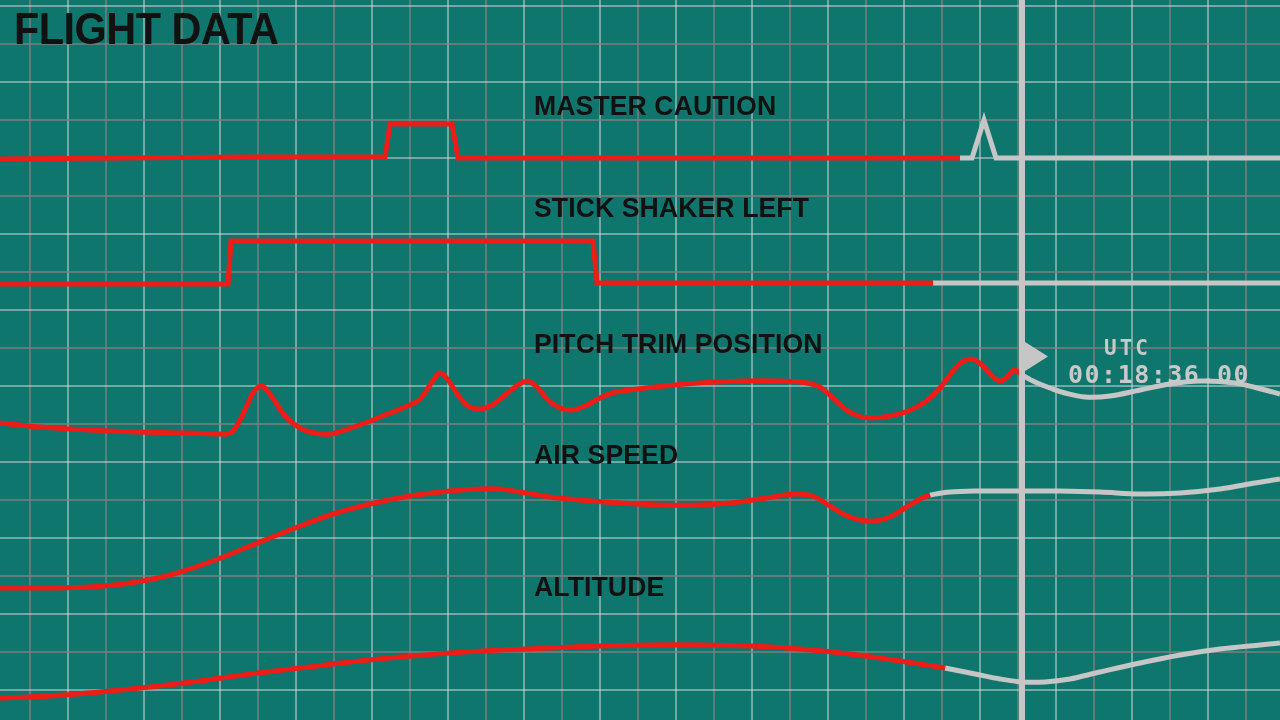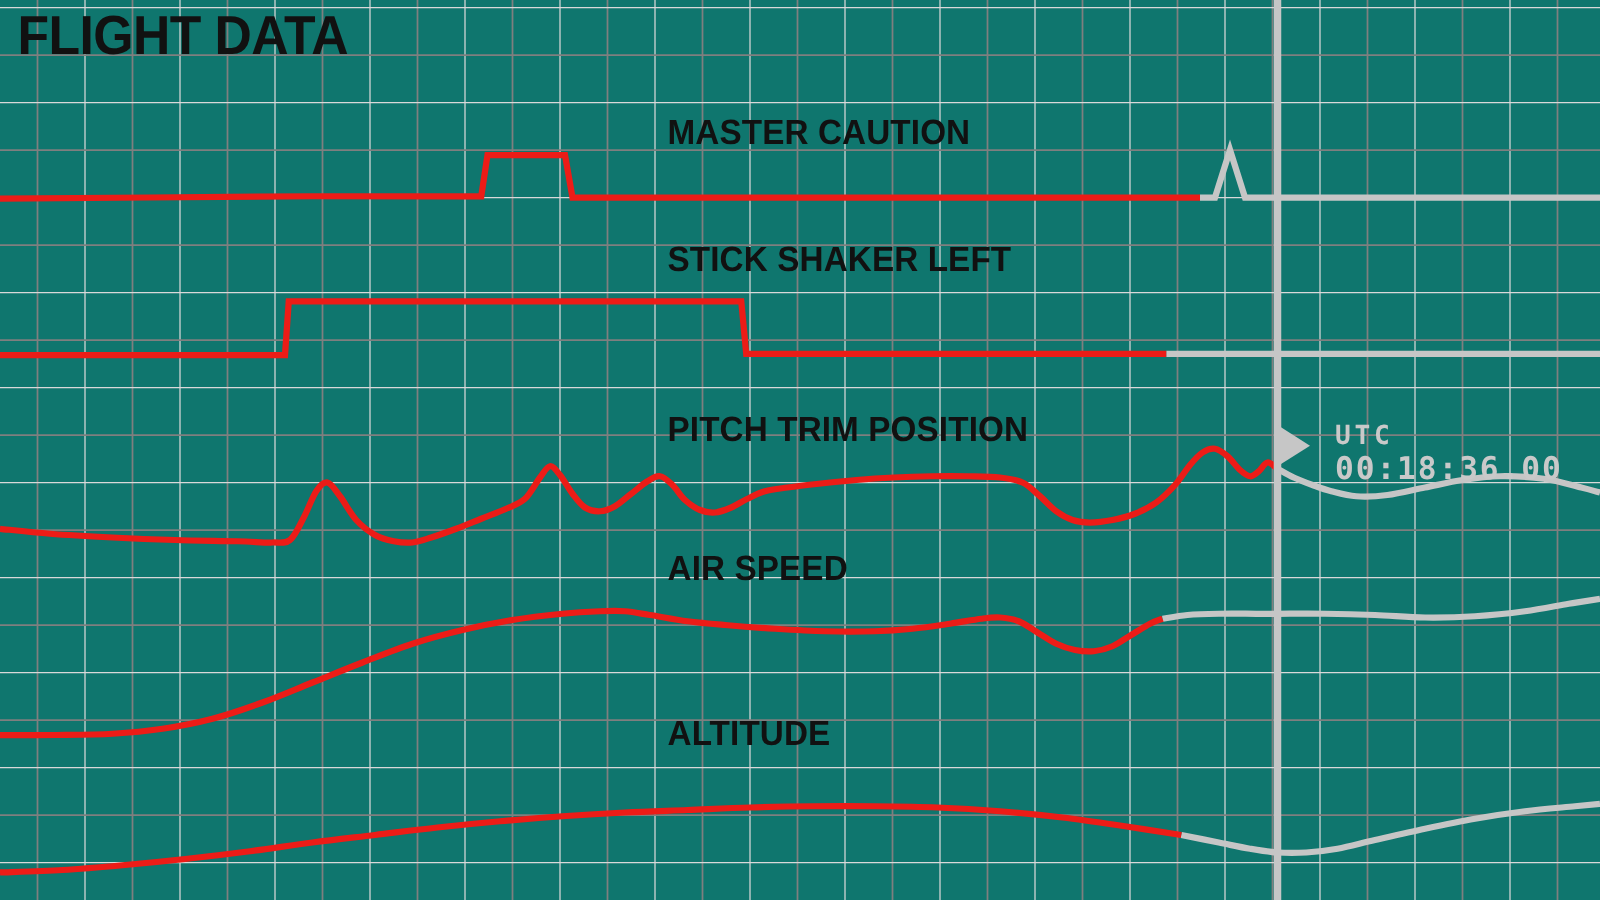--- a/index.html
+++ b/index.html
@@ -56,20 +56,21 @@
     position: absolute;
     font-family: "DejaVu Sans Mono", monospace;
     font-weight: bold;
     color: #c9c9c9;
     white-space: nowrap;
     line-height: 1;
   }
   .utc-label {
     font-size: 21px;
     letter-spacing: 3px;
+    margin-left: 36px;
   }
   .utc-time {
     font-size: 25px;
     letter-spacing: 1.5px;
     margin-top: 3px;
     text-align: center;
   }
 </style>
 </head>
 <body>

